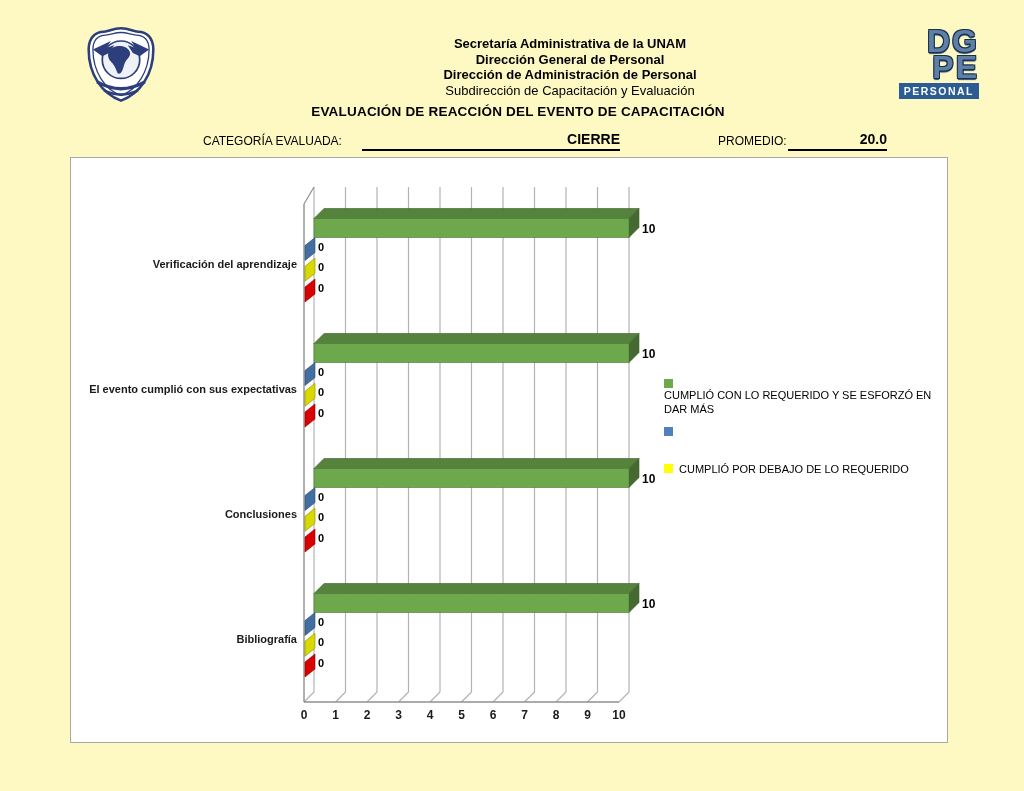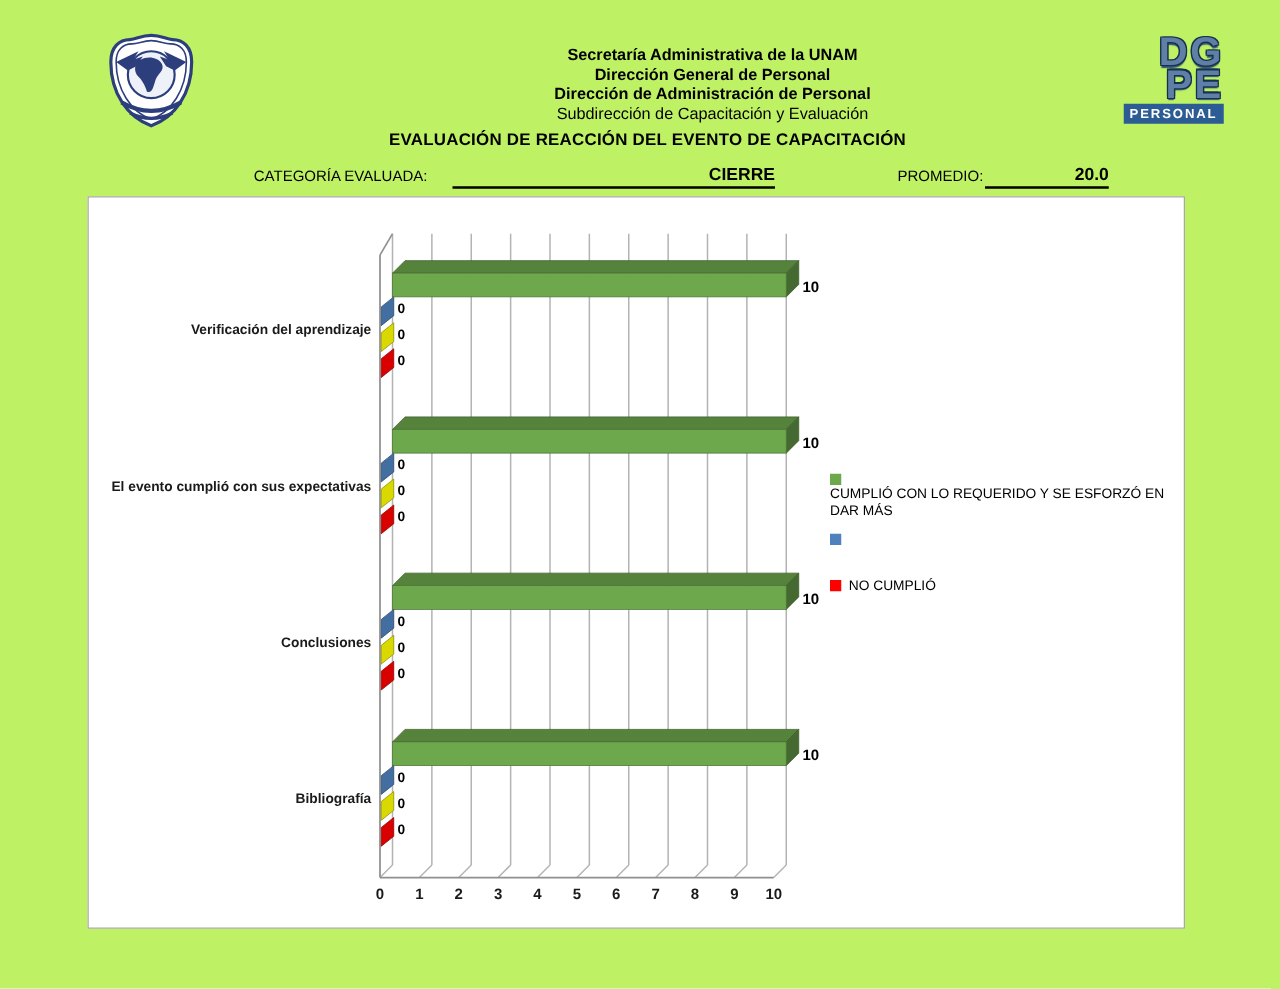--- a/index.html
+++ b/index.html
@@ -1,18 +1,18 @@
 <!DOCTYPE html>
 <html><head>
 <meta charset="utf-8">
 <style>
   * { margin:0; padding:0; box-sizing:border-box; }
   html,body { background:#fff; }
   body { font-family:"Liberation Sans", sans-serif; color:#000; }
-  #page { position:relative; width:1024px; height:791px; background:#bef264; overflow:hidden; }
+  #page { position:relative; width:1024px; height:791px; background:#fef9c3; overflow:hidden; }
 
   
   #unam-logo { position:absolute; left:78px; top:24px; width:86px; height:80px; }
   #org-block { position:absolute; left:410px; top:36px; width:320px; text-align:center;
                font-size:13px; line-height:15.5px; }
   .org-bold { font-weight:bold; }
   #page-title { position:absolute; left:0; top:104px; width:1036px; text-align:center;
                 font-weight:bold; font-size:13.5px; letter-spacing:.2px; }
 
   #dgpe-logo { position:absolute; left:869px; top:28px; width:110px; text-align:right; }
@@ -182,20 +182,20 @@
       </svg>
 
     <div id="legend">
       <div class="legend-item m1">
         <span class="legend-swatch" style="background-color: rgb(110, 168, 77);"></span>
         <span>CUMPLIÓ CON LO REQUERIDO Y SE ESFORZÓ EN DAR MÁS</span>
       </div>
       <div class="legend-item m2">
         <span class="legend-swatch" style="background-color: rgb(79, 129, 189);"></span>
       </div>
-      <div class="legend-item">
-        <span class="legend-swatch" style="background-color: rgb(255, 0, 0);"></span>
-        <span>NO CUMPLIÓ</span>
+      <div class="legend-item m3">
+        <span class="legend-swatch" style="background-color: rgb(255, 255, 0);"></span>
+        <span>CUMPLIÓ POR DEBAJO DE LO REQUERIDO</span>
       </div>
     </div>
   </div>
 
 </div>
 
 </body></html>

